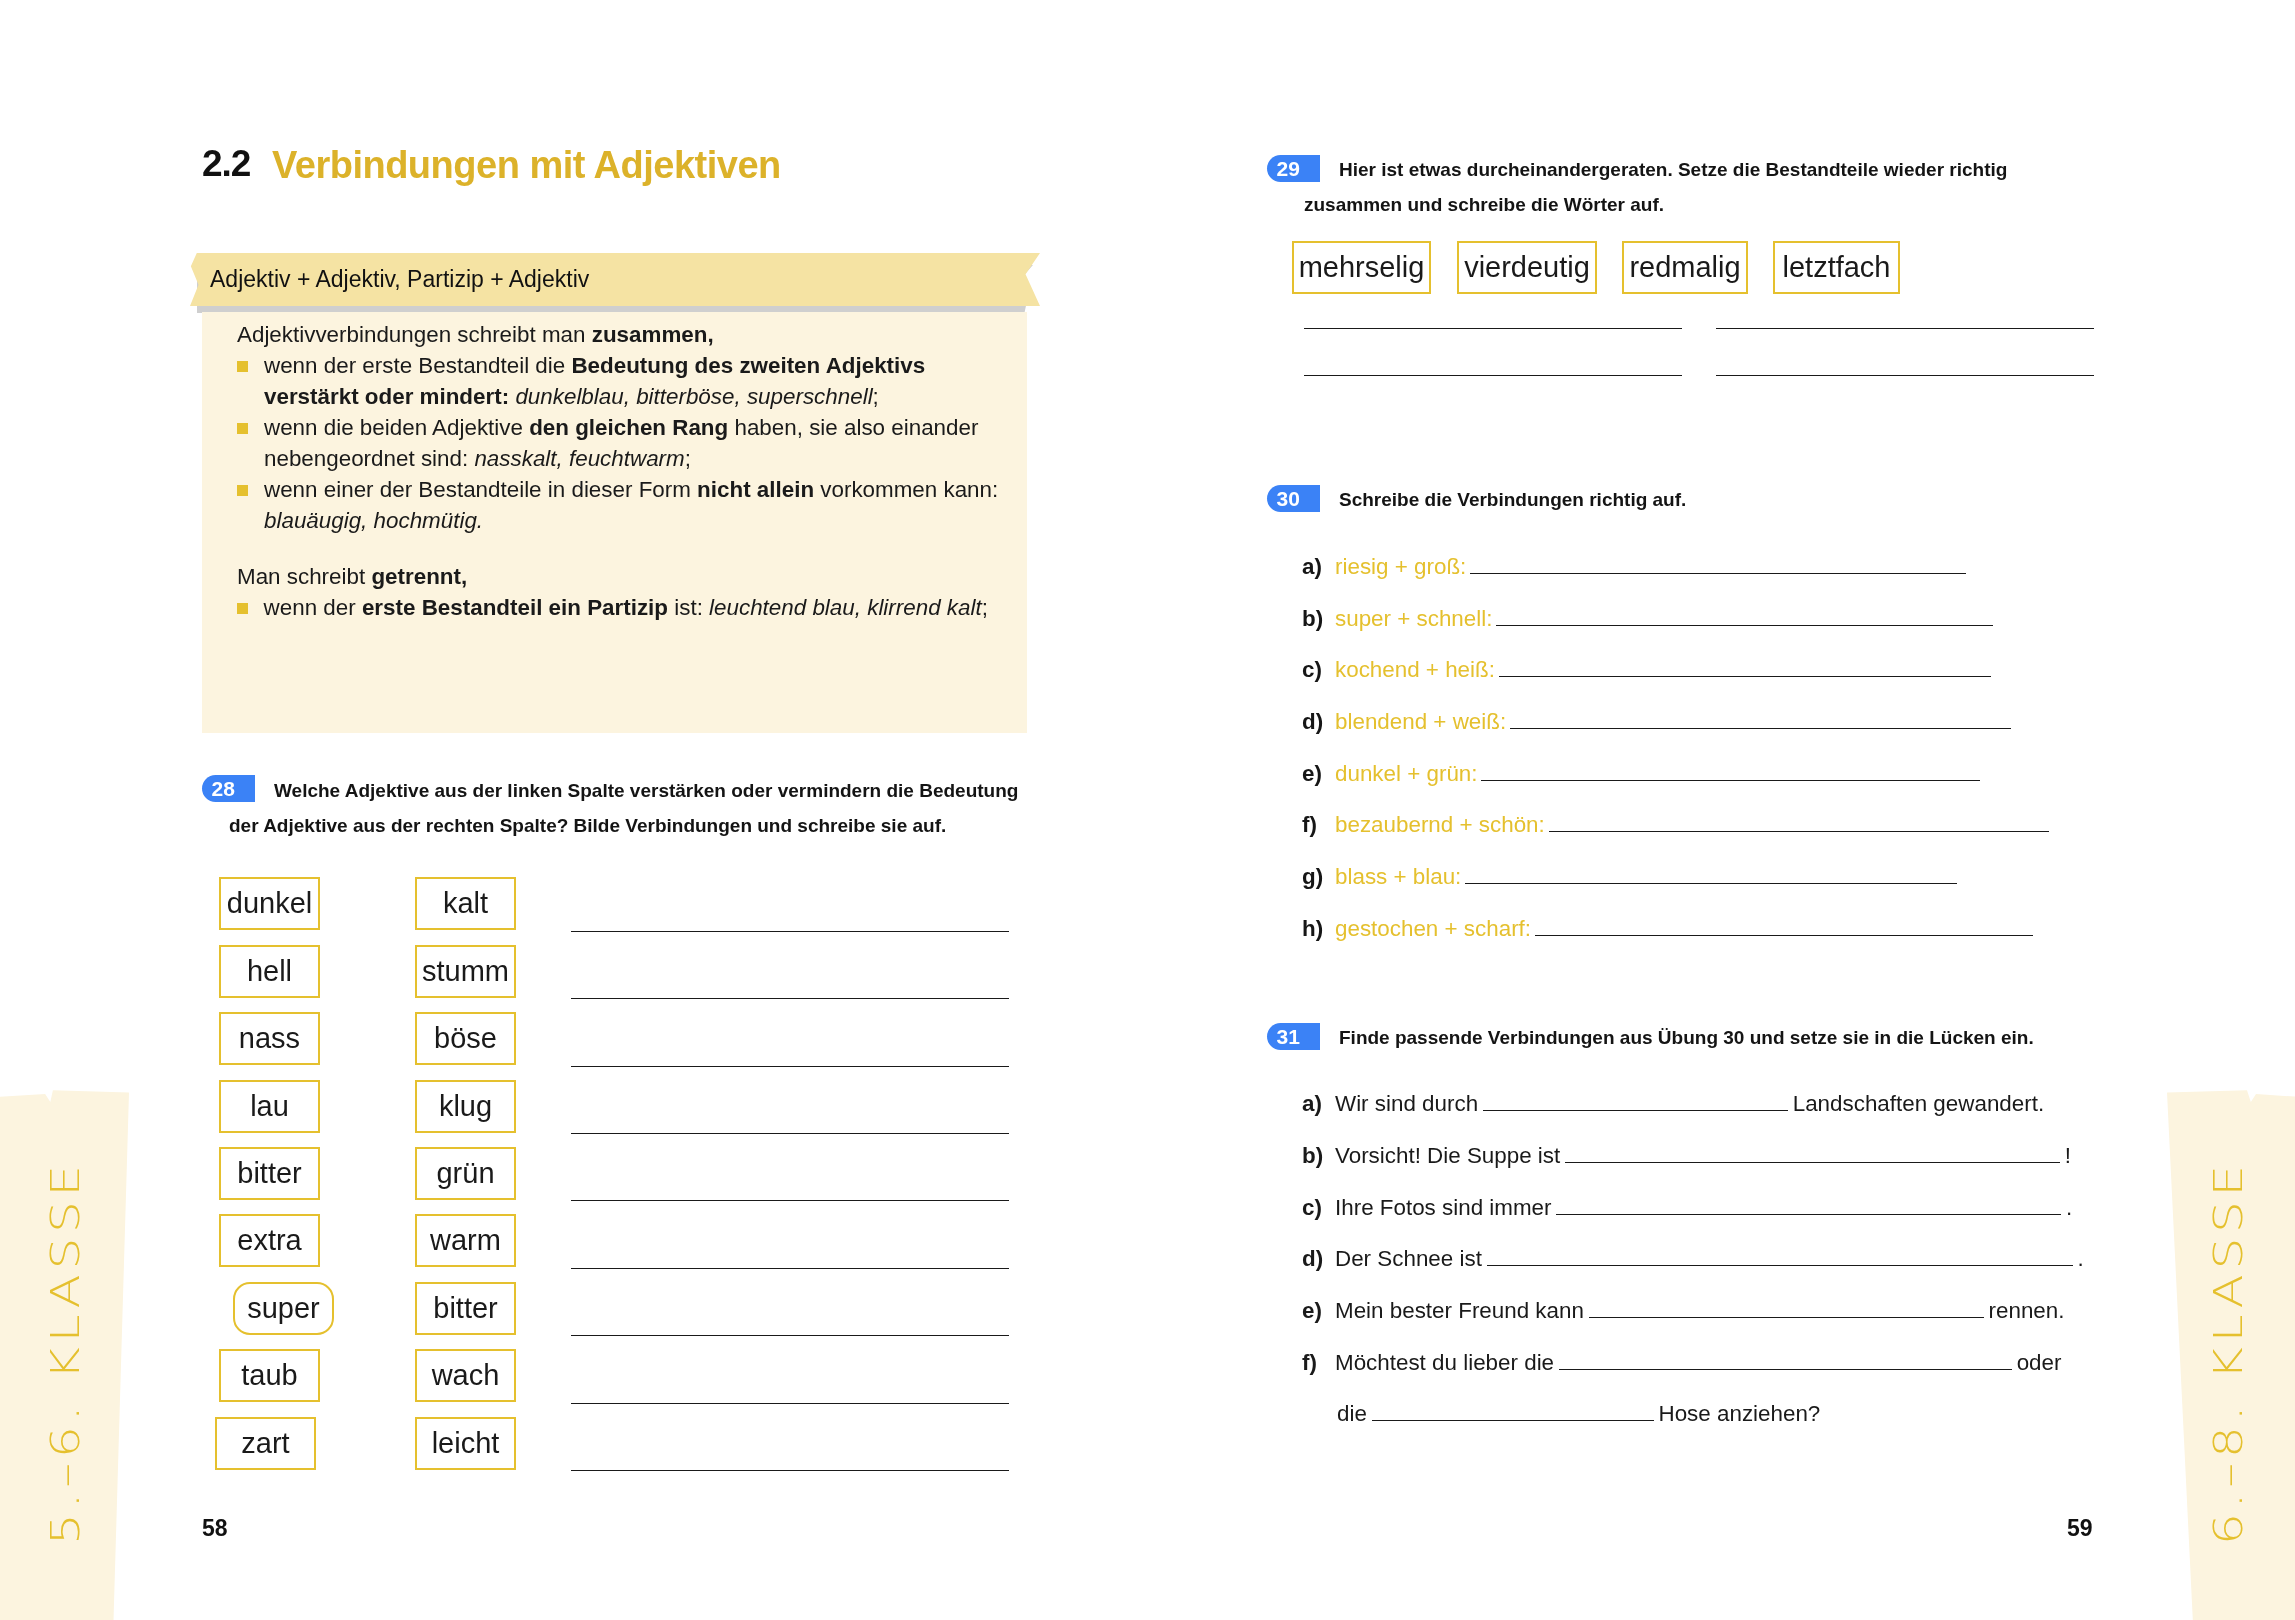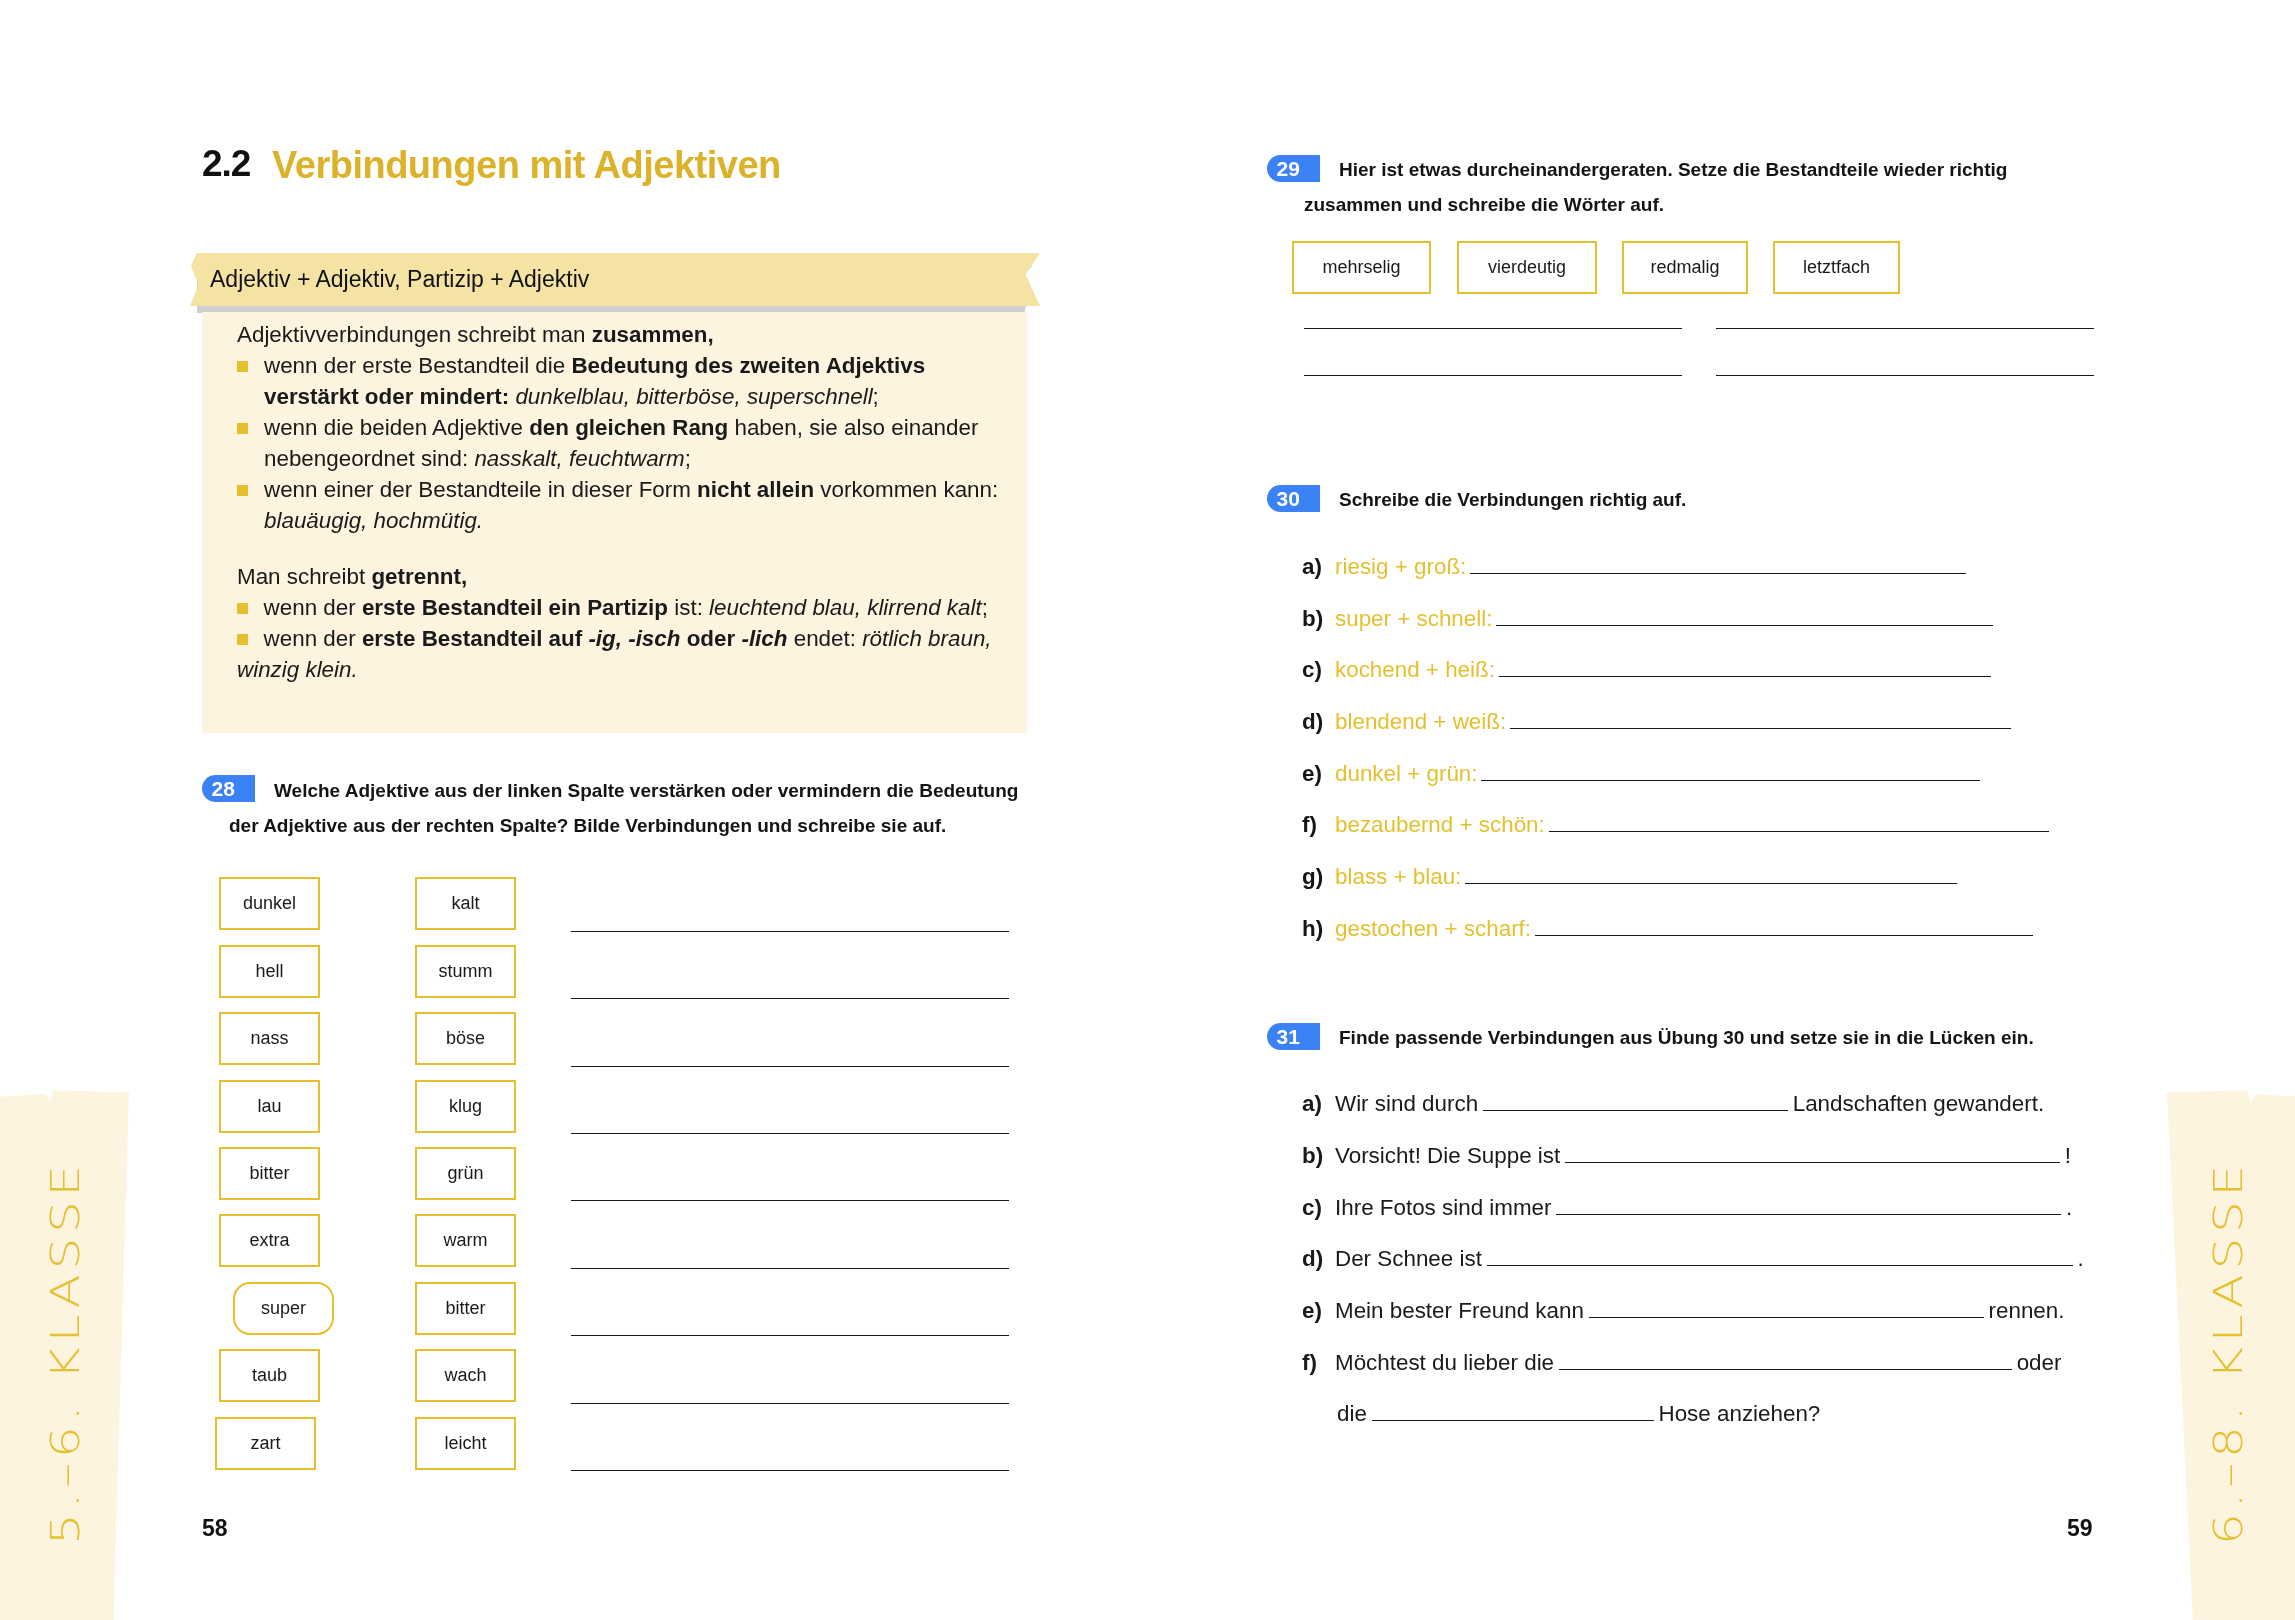--- a/index.html
+++ b/index.html
@@ -47,21 +47,21 @@
   .rule-text .bl .sq { position: absolute; left: 0; top: 10.5px; }
   .rule-text .flush-wrap .sq { position: static; }
   b { font-weight: bold; }
   i { font-style: italic; }
 
   .badge { height: 27px; width: 53px; background: #3b82f6; border-radius: 14.3px 0 0 14.3px;
     color: #fff; font-weight: bold; font-size: 21px; line-height: 27px; padding-left: 9.5px; box-sizing: border-box; }
   .task-text { font-size: 19px; font-weight: bold; color: #141414; line-height: 35px; }
 
   .word-box { width: 101px; height: 53px; border: 2.4px solid #e5c02e; box-sizing: border-box;
-    display: flex; align-items: center; justify-content: center; font-size: 18px; color: #1a1a1a; background: #fff; }
+    display: flex; align-items: center; justify-content: center; font-size: 29px; color: #1a1a1a; background: #fff; }
   .write-line { height: 0; border-top: 1.9px solid #1a1a1a; }
 
   .page-num { font-size: 23px; font-weight: bold; color: #111; }
 
   
   .ex30-row { font-size: 22.4px; display: flex; align-items: baseline; white-space: nowrap; }
   .ex30-row .letter { font-weight: bold; width: 33px; display: inline-block; }
   .ex30-row .combo { color: #e5c02e; }
   .ex30-row .fill { display: inline-block; border-bottom: 1.9px solid #1a1a1a; height: 14.3px; margin-left: 3.8px; }
 
@@ -104,23 +104,20 @@
   </p>
   <p class="bl">
     <span class="sq"></span><span>wenn einer der Bestandteile in dieser Form </span><b>nicht allein</b><span> vorkommen kann: </span><i>blauäugig, hochmütig.</i><span></span>
   </p>
   <div class="gap"></div>
   <p>
     <span>Man schreibt </span><b>getrennt,</b>
   </p>
   <p class="bl flush-wrap">
     <span class="sq"></span><span>wenn der </span><b>erste Bestandteil ein Partizip</b><span> ist: </span><i>leuchtend blau, klirrend kalt</i><span>;</span>
-  </p>
-  <p class="bl flush-wrap">
-    <span class="sq"></span><span>wenn der </span><b>erste Bestandteil auf </b><b><i>-ig, -isch</i></b><b> oder </b><b><i>-lich</i></b><span> endet: </span><i>rötlich braun, winzig klein.</i>
   </p>
 </div>
 
 <div class="abs badge" style="left:202px; top:775px;">28</div>
 <div class="abs task-text" style="left:229px; top:773px; width:791px; text-indent:45px;">Welche Adjektive aus der linken Spalte verstärken oder vermindern die Bedeutung der Adjektive aus der rechten Spalte? Bilde Verbindungen und schreibe sie auf.</div>
 
 <div id="ex28-rows">
     <div class="abs word-box" style="left: 219px; top: 877px;">dunkel</div>
     <div class="abs word-box" style="left: 415px; top: 877px;">kalt</div>
     <div class="abs write-line" style="left: 571px; top: 931px; width: 438px;"></div>

